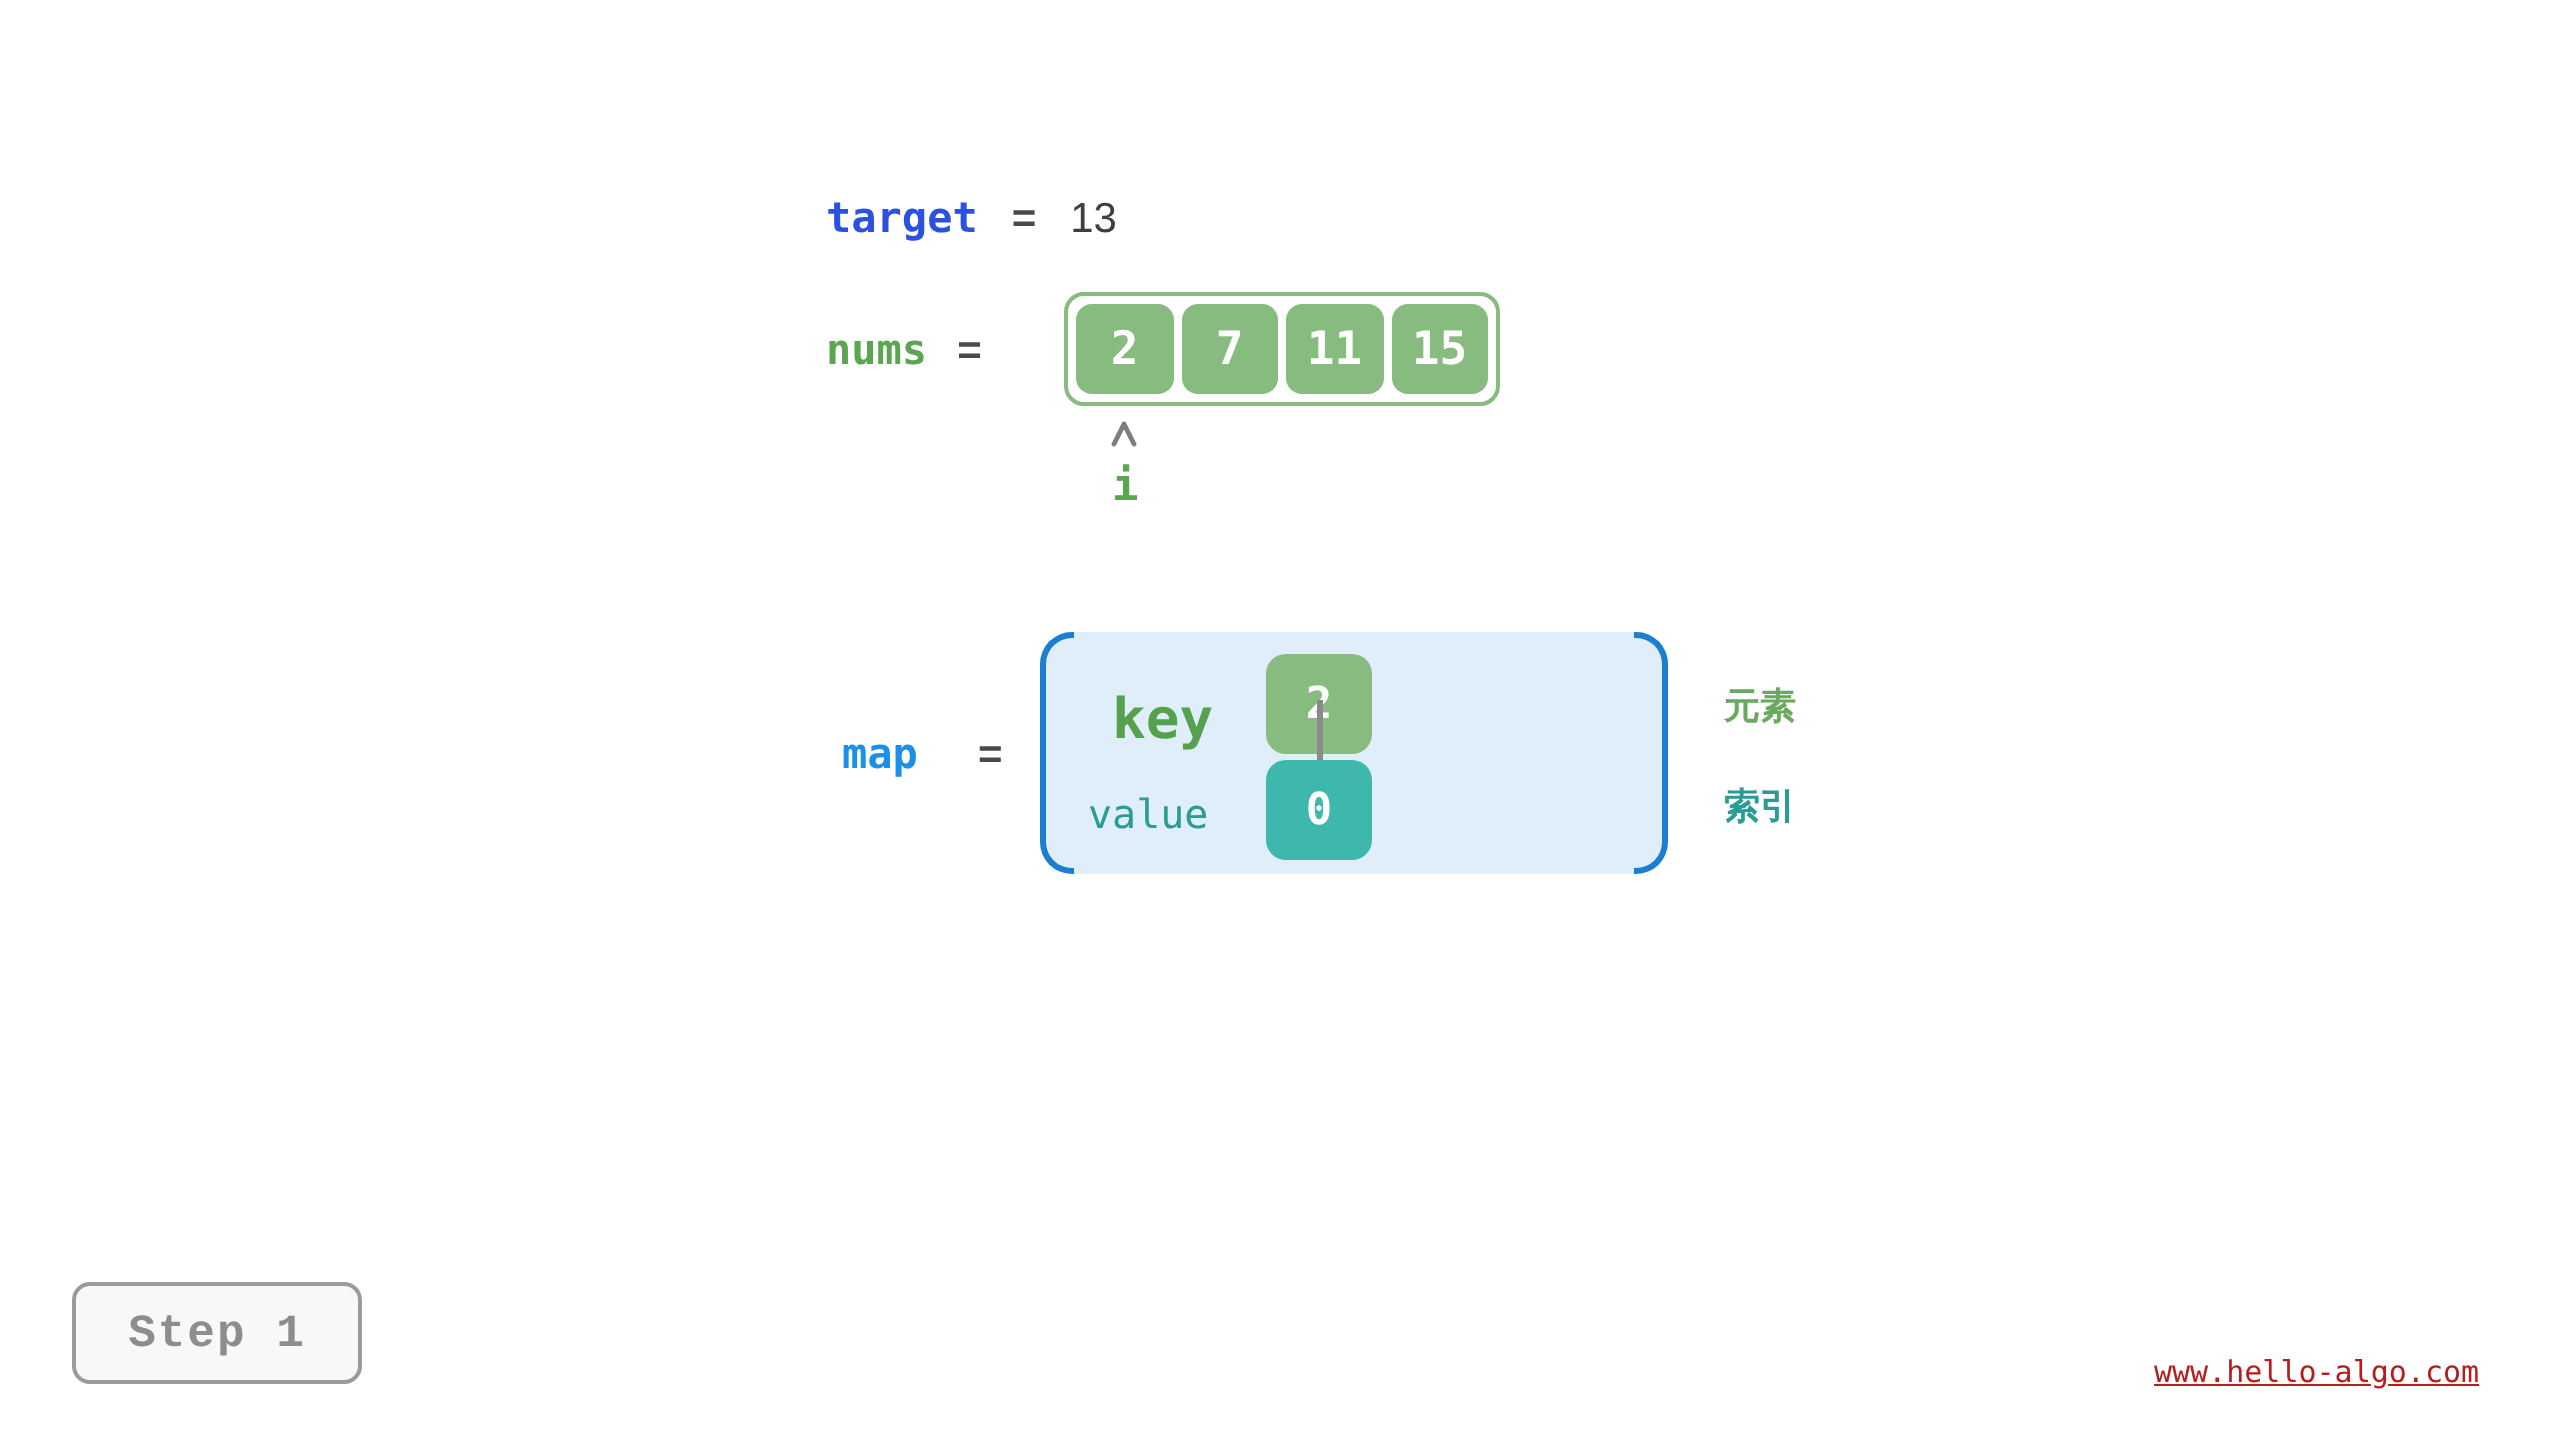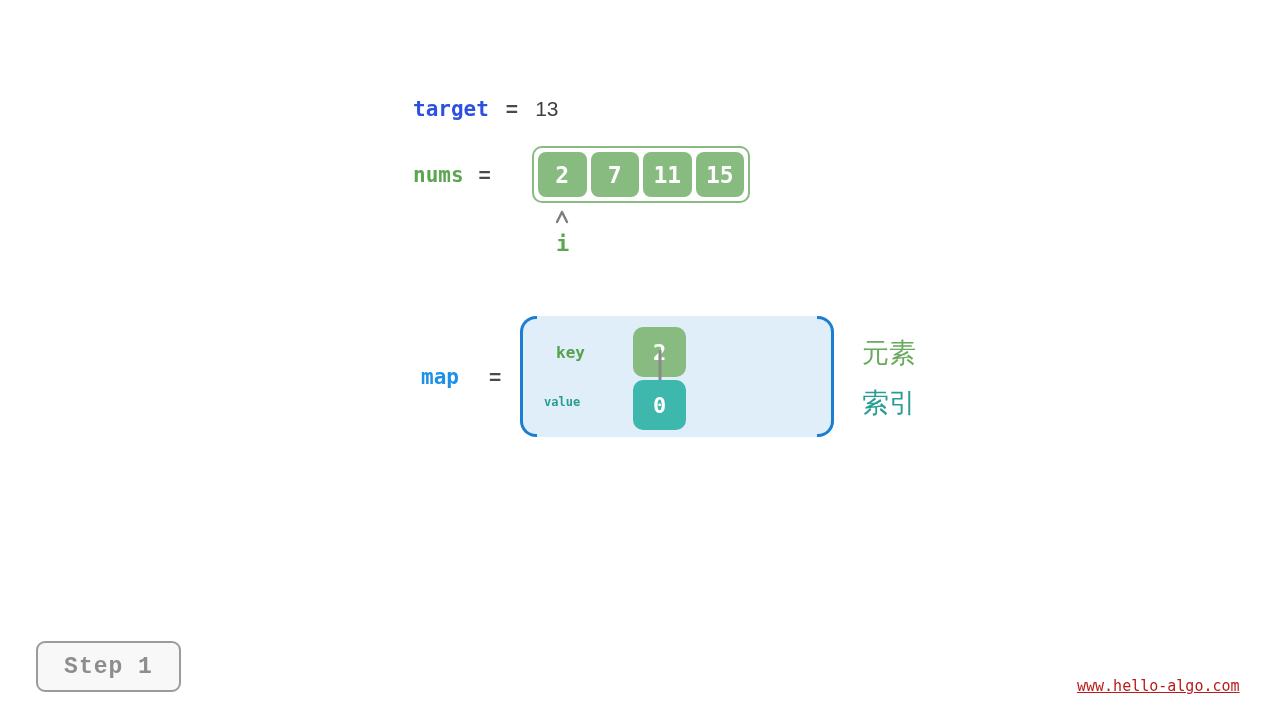--- a/index.html
+++ b/index.html
@@ -37,31 +37,31 @@
   }
 
   
   .map-box{
     position:absolute;left:520px;top:316px;width:314px;height:121px;
     background:var(--map-fill,#dfeef9);border-radius:16px;
   }
   .bracket{position:absolute;top:0;bottom:0;width:17px;box-sizing:border-box;}
   .bracket.left{left:0;border:3px solid var(--bracket-blue,#1c7ed0);border-right:none;border-radius:16px 0 0 16px;}
   .bracket.right{right:0;border:3px solid var(--bracket-blue,#1c7ed0);border-left:none;border-radius:0 16px 16px 0;}
-  .map-key-label{position:absolute;left:36px;top:27px;font-size:16px;font-weight:bold;color:var(--key-green,#55a14d);}
-  .map-value-label{position:absolute;left:24px;top:79px;font-size:12px;font-weight:bold;color:var(--teal-text,#2a9c94);}
+  .map-key-label{position:absolute;left:36px;top:27px;font-size:28px;font-weight:bold;color:var(--key-green,#55a14d);}
+  .map-value-label{position:absolute;left:24px;top:79px;font-size:20px;font-weight:normal;color:var(--teal-text,#2a9c94);}
   .map-pair-box{
     position:absolute;left:113px;width:53px;height:50px;border-radius:10px;
     display:flex;align-items:center;justify-content:center;color:#fff;
     font-family:"DejaVu Sans Mono","Liberation Mono",monospace;font-weight:bold;font-size:22px;
   }
   .map-key-box{top:11px;background:var(--green-cell,#87bb7f);}
   .map-value-box{top:64px;background:var(--teal-cell,#3eb7ac);}
   .map-arrow{position:absolute;left:133px;top:34px;}
-  .side-label{position:absolute;font-size:27px;font-weight:normal;line-height:24px;}
+  .side-label{position:absolute;font-size:18px;font-weight:bold;line-height:24px;}
   .side-label.top{left:862px;top:341px;color:var(--elem-green,#6aaa5e);}
   .side-label.bottom{left:862px;top:391px;color:var(--teal-text,#2a9c94);}
 
   
   .caption{position:absolute;left:492px;top:516px;font-size:21px;line-height:24px;}
   .note-box{
     position:absolute;left:477px;top:559px;width:394px;height:90px;box-sizing:border-box;
     background:var(--note-bg,#e8e8e8);border-radius:14px;padding:9px 0 0 22px;
     font-size:21px;line-height:36px;
   }

